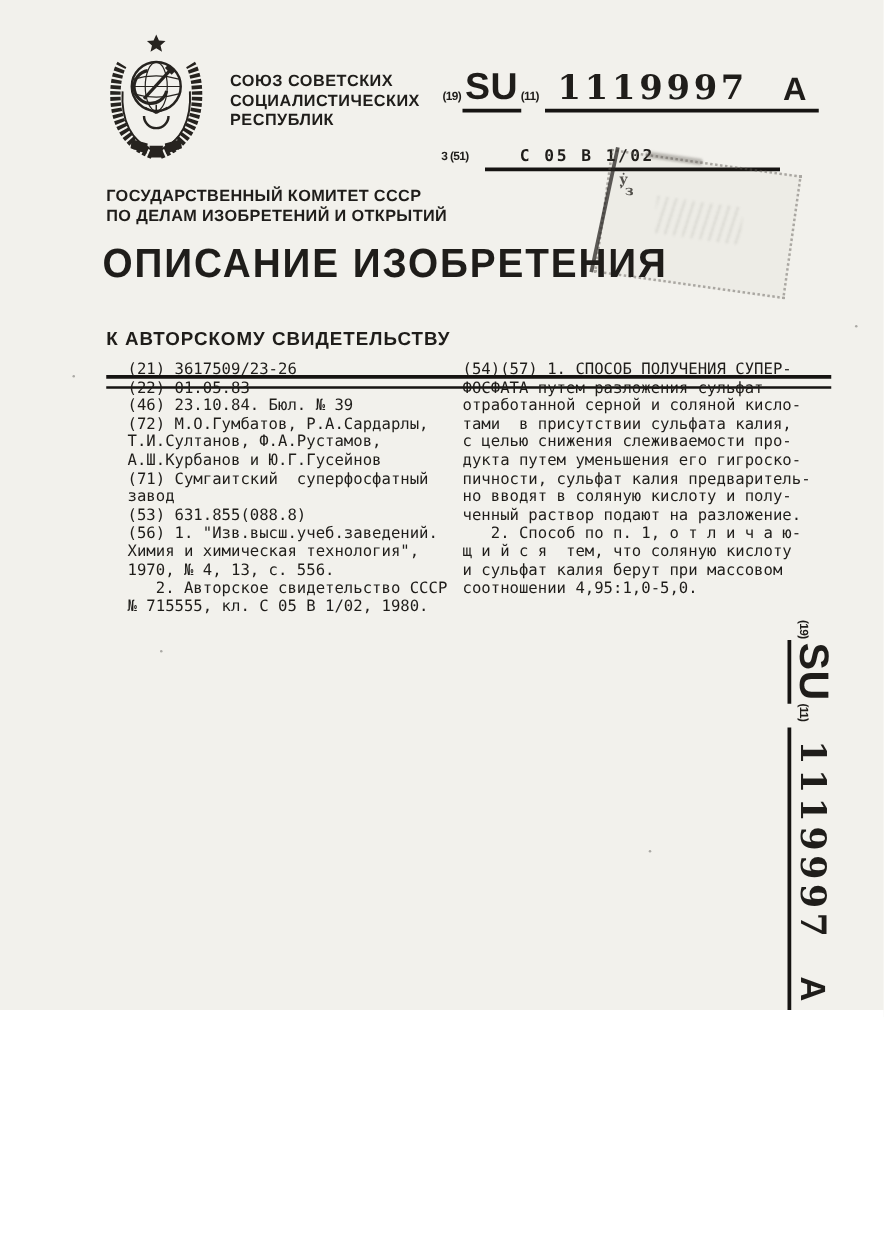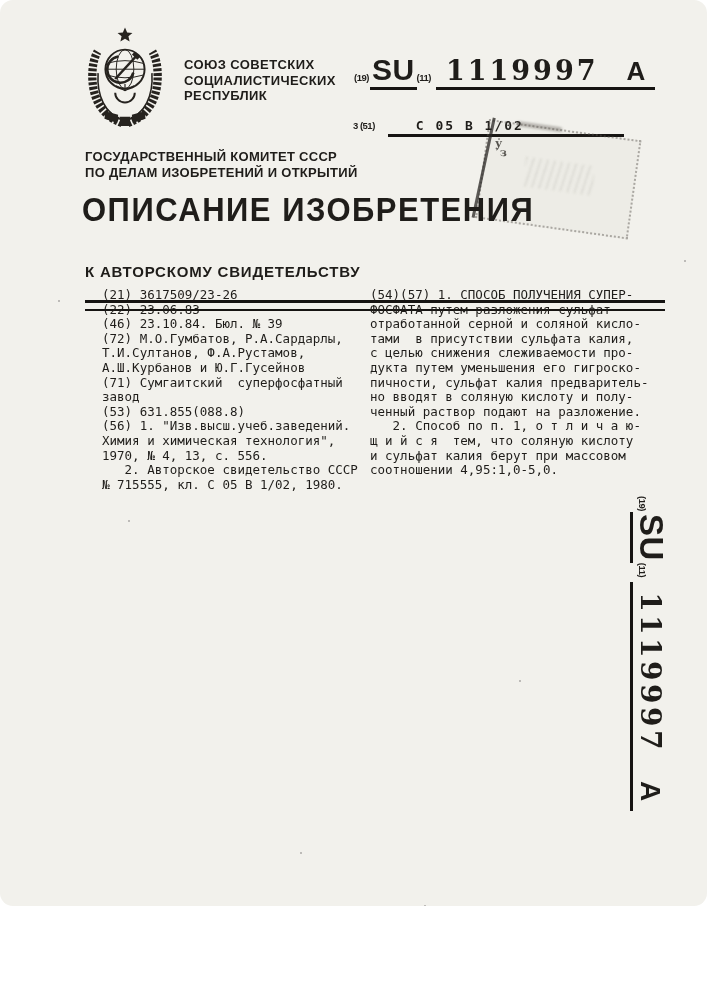--- a/index.html
+++ b/index.html
@@ -1,23 +1,22 @@
 <!DOCTYPE html>
 <html><head>
 <meta charset="utf-8">
 <style>
   html,body{margin:0;padding:0;}
   .page{
     position:relative;
-    width:707px;height:906px;
+    width:707px;height:808px;
     background:#f2f1ec;
     overflow:hidden;
     font-family:"DejaVu Sans Mono", monospace;
     color:#1f1d1a;
-    border-radius:13px;
   }
   
   .emblem{position:absolute;left:78px;top:26px;}
   .union{
     position:absolute;left:184px;top:57px;
     font-family:"Liberation Sans", sans-serif;
     font-weight:bold;font-size:13px;line-height:15.5px;letter-spacing:.4px;
   }
   .committee{
     position:absolute;left:85px;top:149px;
@@ -176,21 +175,21 @@
       <div class="tline">ГОСУДАРСТВЕННЫЙ КОМИТЕТ СССР</div>
       <div class="tline">ПО ДЕЛАМ ИЗОБРЕТЕНИЙ И ОТКРЫТИЙ</div>
     </div>
 
   <div class="doc-title">ОПИСАНИЕ ИЗОБРЕТЕНИЯ</div>
   <div class="doc-subtitle">К АВТОРСКОМУ СВИДЕТЕЛЬСТВУ</div>
   <div class="double-rule"></div>
 
   <div class="col left">
       <div class="tline">(21) 3617509/23-26</div>
-      <div class="tline">(22) 23.06.83</div>
+      <div class="tline">(22) 01.05.83</div>
       <div class="tline">(46) 23.10.84. Бюл. № 39</div>
       <div class="tline">(72) М.О.Гумбатов, Р.А.Сардарлы,</div>
       <div class="tline">Т.И.Султанов, Ф.А.Рустамов,</div>
       <div class="tline">А.Ш.Курбанов и Ю.Г.Гусейнов</div>
       <div class="tline">(71) Сумгаитский  суперфосфатный</div>
       <div class="tline">завод</div>
       <div class="tline">(53) 631.855(088.8)</div>
       <div class="tline">(56) 1. "Изв.высш.учеб.заведений.</div>
       <div class="tline">Химия и химическая технология",</div>
       <div class="tline">1970, № 4, 13, с. 556.</div>

